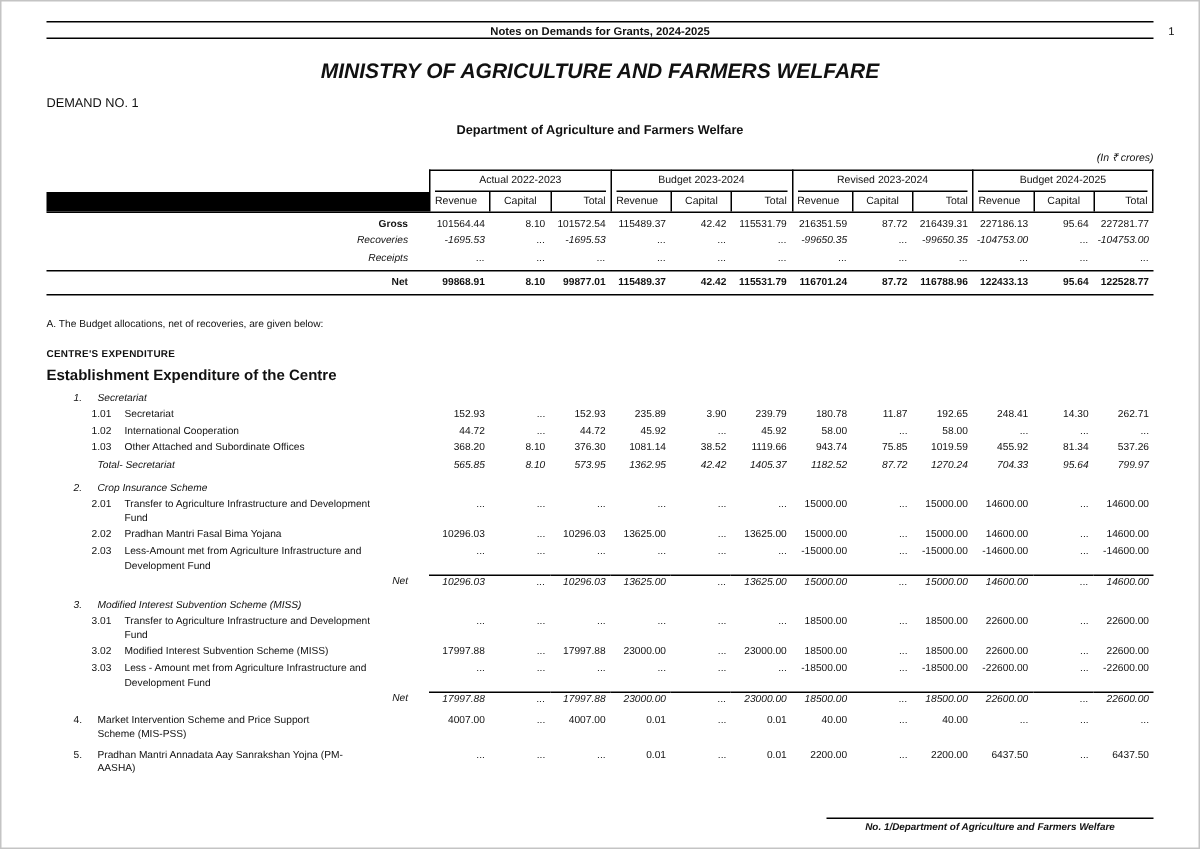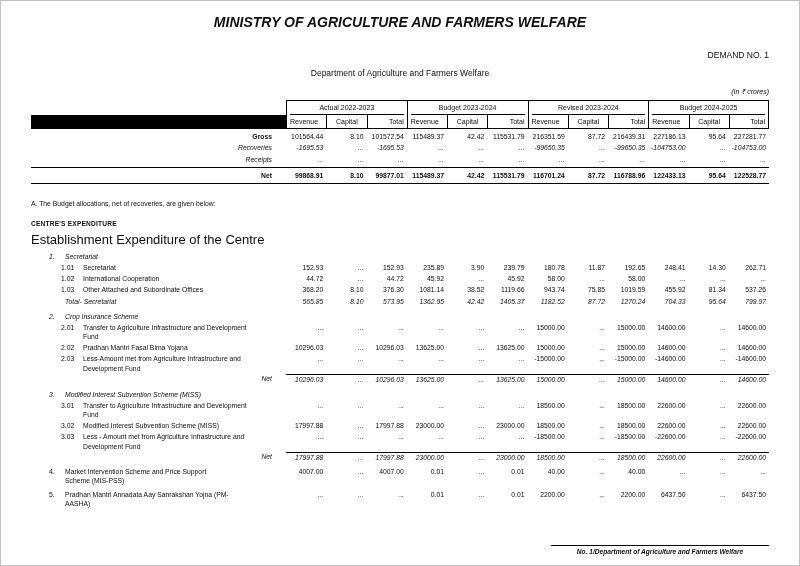--- a/index.html
+++ b/index.html
@@ -15,22 +15,22 @@
   
   .topbar {
     margin-top:13px; height:12px; position:relative;
     border-top:1px solid #000; border-bottom:1px solid #000;
     display:flex; align-items:center; justify-content:center;
     font-size:7.5px; font-weight:bold;
   }
   .topbar-page { position:absolute; right:-14px; font-weight:normal; font-size:7.5px; }
   
   .ministry  { text-align:center; font-weight:bold; font-style:italic; font-size:14px;  margin-top:13px; }
-  .demand    { text-align:right; font-size:8.5px; margin-top:20px; }
-  .department{ text-align:center; font-weight:normal; font-size:8.5px; margin-top:8px; }
+  .demand    { text-align:left; font-size:8.5px; margin-top:8px; }
+  .department{ text-align:center; font-weight:bold; font-size:8.5px; margin-top:8px; }
   .currency-note { text-align:right; font-style:italic; font-size:7px; margin-top:9px; }
   
   .trow { display:grid; grid-template-columns:255px repeat(12,1fr); font-size:6.8px; line-height:9px; }
   .trow.groups { grid-template-columns:255px repeat(4,1fr); margin-top:4px; }
   .gcell { border-left:1px solid #000; border-top:1px solid #000; padding-top:1px; }
   .gcell:last-child { border-right:1px solid #000; }
   .glabel { text-align:center; border-bottom:1px solid #000; margin:0 3px; padding:1px 0 2px; font-size:7px; }
   .trow.subs { border-bottom:1px solid #000; }
   .subs .stub { background:#000; }
   .scell { border-left:1px solid #000; padding:2px 3px 2px; font-size:7px; }
@@ -42,21 +42,21 @@
   .sum.bold .stub { font-weight:bold; }
   .sum.italic .stub, .sum.italic .vcell { font-style:italic; }
   .sum.bold-rule { border-top:1px solid #000; border-bottom:1px solid #000; margin-top:3px; padding:3px 0 3px; }
   .sum.bold-rule .stub, .sum.bold-rule .vcell { font-weight:bold; }
   .vcell { text-align:right; padding-right:3px; white-space:nowrap; }
   
   .alloc-note { font-size:6.8px; margin-top:16px; }
   
   .brow { display:grid; grid-template-columns:255px repeat(12,1fr); font-size:6.8px; line-height:9.5px; }
   .caps-head { font-size:6.6px; font-weight:bold; margin-top:13px; letter-spacing:0.2px; }
-  .bold-head { font-size:13px; font-weight:normal; margin-top:5px; }
+  .bold-head { font-size:10px; font-weight:bold; margin-top:5px; }
   .brow.total + .bold-head { margin-top:16px; }
   .brow.group { margin-top:5px; }
   .brow.item { margin-top:1.5px; }
   .brow.itemnum { margin-top:4px; }
   .brow.total { margin-top:3px; }
   .brow.net { margin-top:1px; }
   .group .stub { display:flex; padding-left:18px; font-style:italic; }
   .group .code, .itemnum .code { width:16px; flex:none; }
   .item .stub { display:flex; padding-left:30px; }
   .item .code { width:22px; flex:none; }
@@ -72,20 +72,24 @@
     border-top:1px solid #000; padding-top:2.5px;
     font-size:6.6px; font-weight:bold; font-style:italic; text-align:center;
     white-space:nowrap;
   }
 </style>
 </head>
 <body>
 
 <div class="page">
 
+  <div class="topbar">
+    <span class="topbar-title">Notes on Demands for Grants, 2024-2025</span>
+    <span class="topbar-page">1</span>
+  </div>
 
   <div class="ministry">MINISTRY OF AGRICULTURE AND FARMERS WELFARE</div>
   <div class="demand">DEMAND NO. 1</div>
   <div class="department">Department of Agriculture and Farmers Welfare</div>
   <div class="currency-note">(In ₹ crores)</div>
 
   <div id="budget-table">
       <div class="trow groups">
         <div class="stub"></div>
         <div class="gcell">

